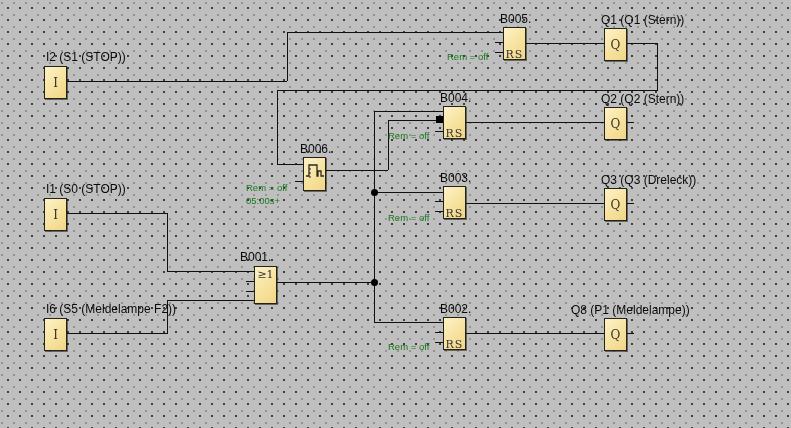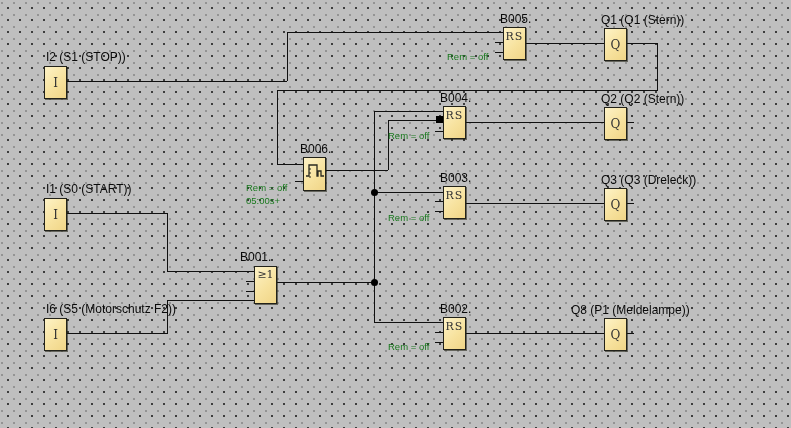--- a/index.html
+++ b/index.html
@@ -25,21 +25,21 @@
     border:1px solid #22221a;
     box-shadow:1px 1px 0 rgba(30,30,15,0.55);
     display:flex;align-items:center;justify-content:center;
     box-sizing:border-box;
   }
   .blk.topalign{align-items:flex-start;}
   .sym{
     font-family:"DejaVu Serif", serif;
     font-size:12px;color:#333;line-height:1;
   }
-  .sym.rs{font-size:11px;letter-spacing:1px;padding-top:3px;}
+  .sym.rs{font-size:11px;letter-spacing:1px;padding-top:21px;}
   .sym.orsym{font-size:11px;padding-top:2px;letter-spacing:0;}
   .sym.q{font-size:12px;}
   .lbl{
     position:absolute;font-size:12px;color:#0a0a0a;
     white-space:nowrap;line-height:10px;
   }
   .param{
     position:absolute;font-size:9.5px;white-space:nowrap;line-height:10px;
   }
   .icon-slot{margin-top:2px;}
@@ -91,26 +91,26 @@
       <div class="jdot" style="left: 371px; top: 189px;"></div>
       <div class="jdot" style="left: 371px; top: 279px;"></div>
       <div class="jsq" style="left: 436px; top: 116px;"></div>
     </div>
 
   <div class="lbl" style="left:46px;top:52px">I2 (S1 (STOP))</div>
   <div class="blk" style="left:44px;top:66px;width:23px;height:33px">
     <span class="sym">I</span>
   </div>
 
-  <div class="lbl" style="left:46px;top:184px">I1 (S0 (START))</div>
+  <div class="lbl" style="left:46px;top:184px">I1 (S0 (STOP))</div>
   <div class="blk" style="left:44px;top:198px;width:23px;height:33px">
     <span class="sym">I</span>
   </div>
 
-  <div class="lbl" style="left:46px;top:304px">I6 (S5 (Motorschutz F2))</div>
+  <div class="lbl" style="left:46px;top:304px">I6 (S5 (Meldelampe F2))</div>
   <div class="blk" style="left:44px;top:318px;width:23px;height:33px">
     <span class="sym">I</span>
   </div>
 
   <div class="lbl" style="left:240px;top:252px">B001.</div>
   <div class="blk topalign" style="left:254px;top:266px;width:23px;height:38px">
     <span class="sym orsym">≥1</span>
   </div>
 
   <div class="lbl" style="left:300px;top:144px">B006.</div>

